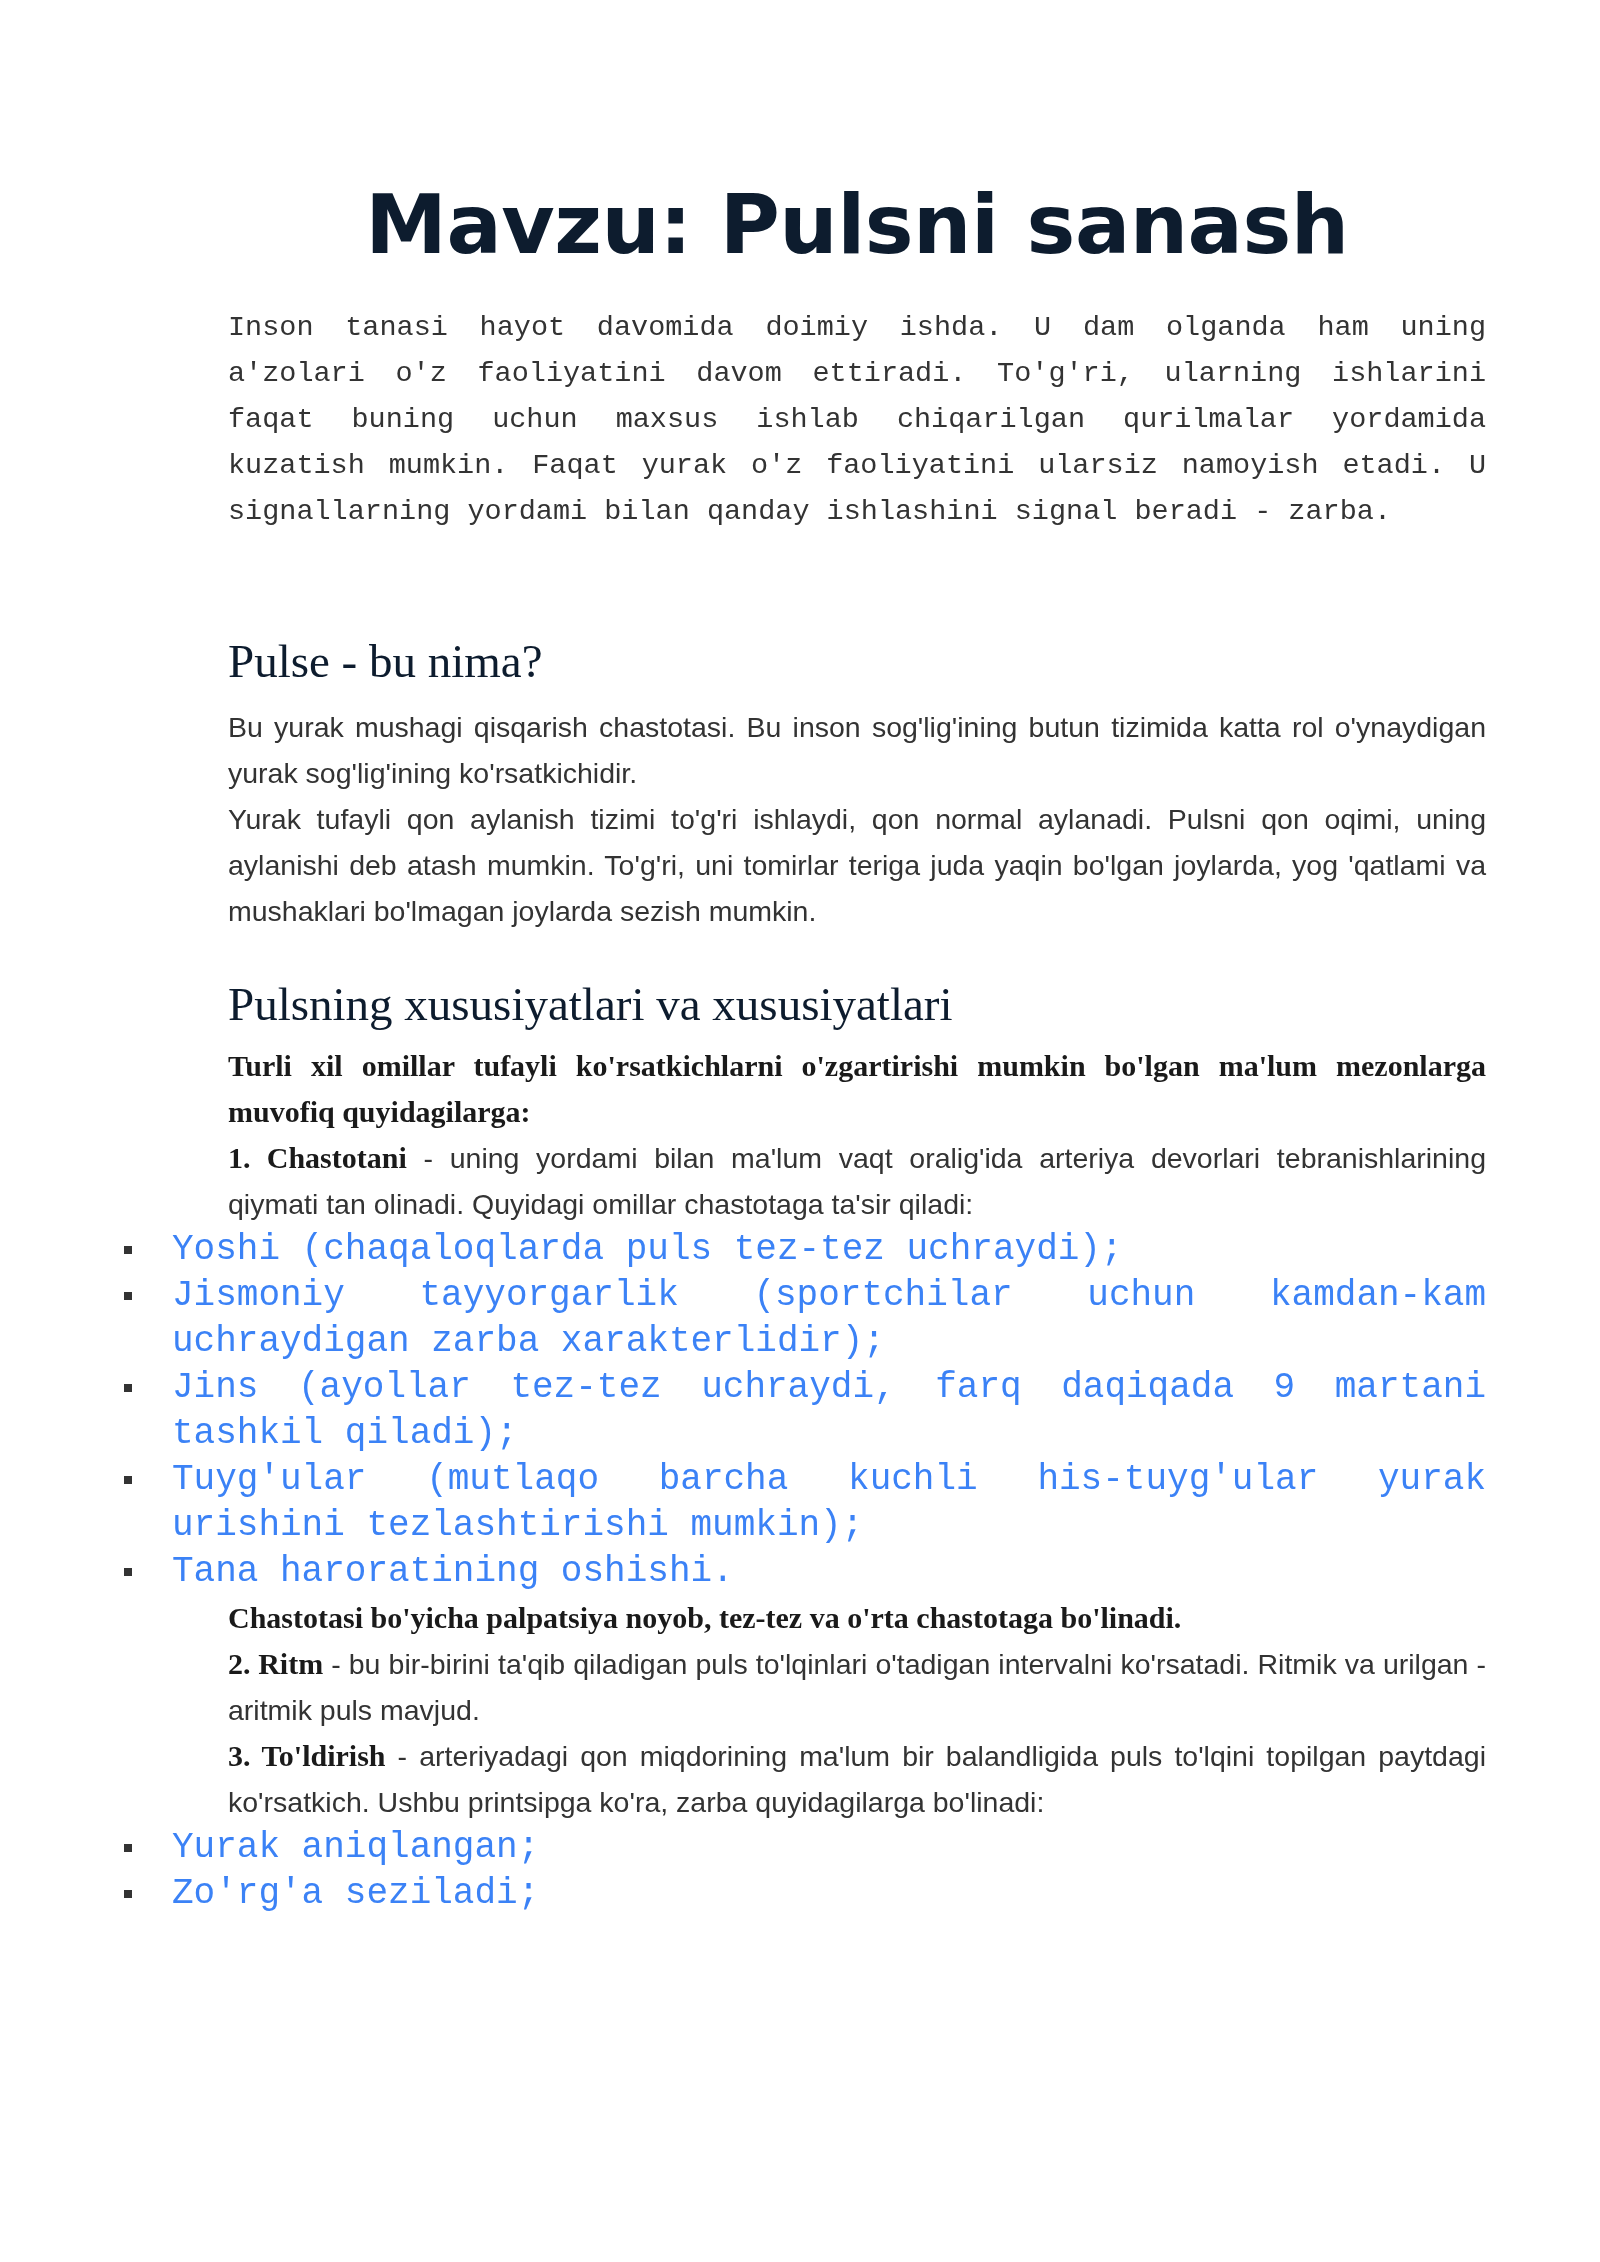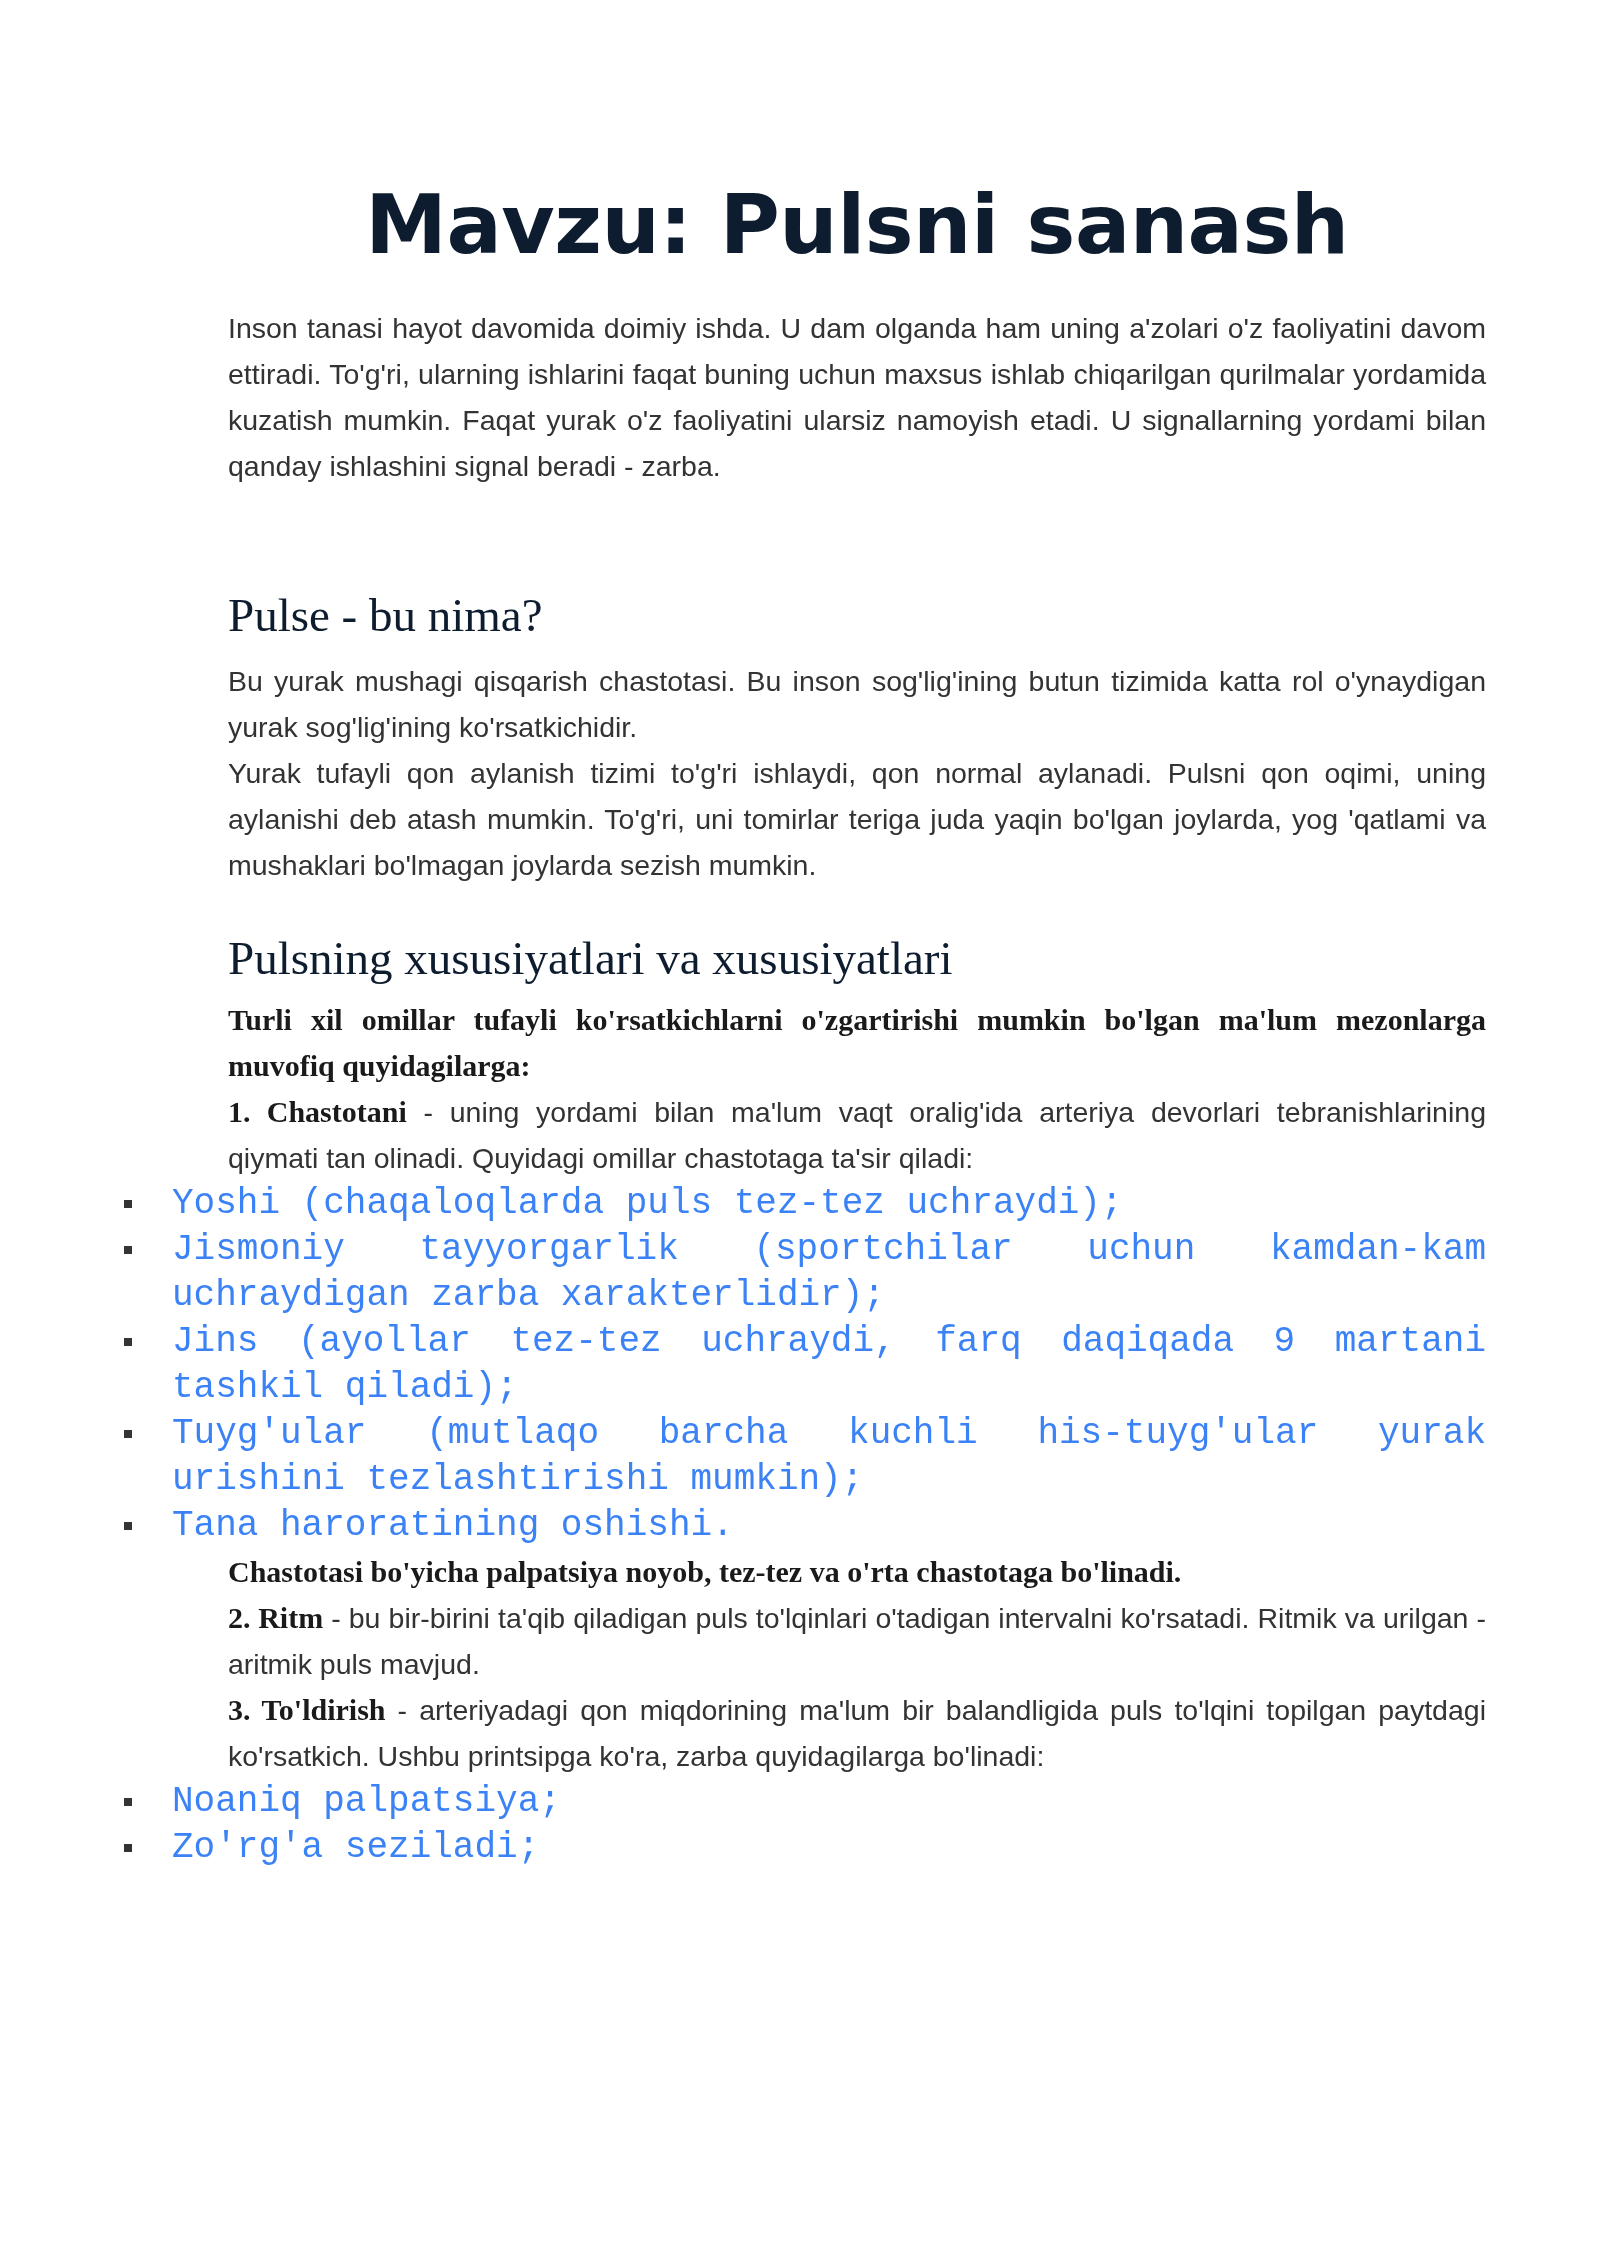--- a/index.html
+++ b/index.html
@@ -50,20 +50,21 @@
     line-height: 46px;
     color: #333333;
     text-align: justify;
     text-justify: inter-word;
     margin: 0;
     -webkit-hyphens: none;
     hyphens: none;
   }
   .intro {
     margin-top: 38px;
+    font-family: Liberation Mono, monospace;
   }
 
   
   .sec-h {
     font-family: "Liberation Serif", serif;
     font-weight: normal;
     font-size: 47px;
     line-height: 1.22;
     color: #0d1c2e;
     margin: 0;
@@ -178,21 +179,21 @@
       <span class="lead">2. Ritm</span><span> - bu bir-birini ta'qib qiladigan puls to'lqinlari o'tadigan intervalni ko'rsatadi. Ritmik va urilgan - aritmik puls mavjud.</span>
     </p>
 
     <p class="num-p">
       <span class="lead">3. To'ldirish</span><span> - arteriyadagi qon miqdorining ma'lum bir balandligida puls to'lqini topilgan paytdagi ko'rsatkich. Ushbu printsipga ko'ra, zarba quyidagilarga bo'linadi:</span>
     </p>
 
     <ul class="bullets">
       <li class="li-last">
         <span class="bullet-mark"></span>
-        <span>Noaniq palpatsiya;</span>
+        <span>Yurak aniqlangan;</span>
       </li>
       <li class="li-last">
         <span class="bullet-mark"></span>
         <span>Zo'rg'a seziladi;</span>
       </li>
     </ul>
 
   </div>
 </div>
 

